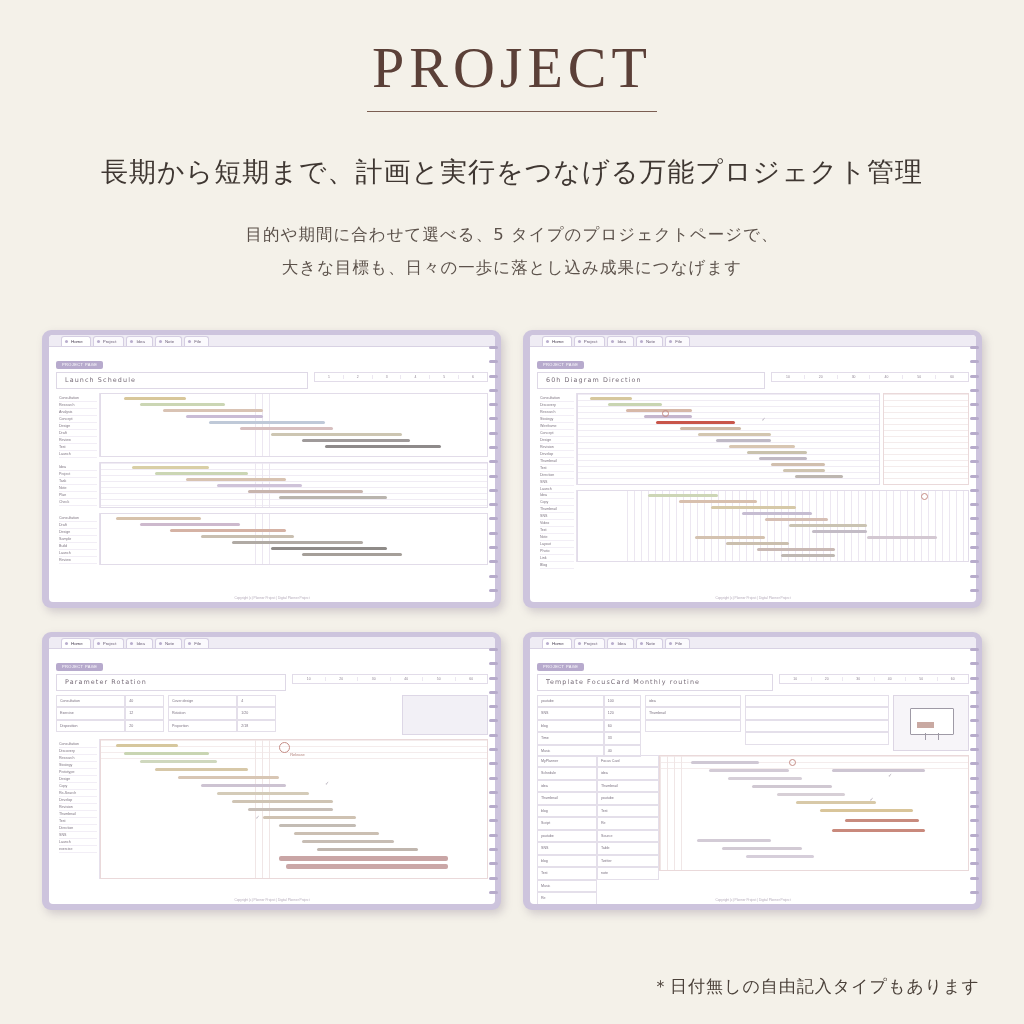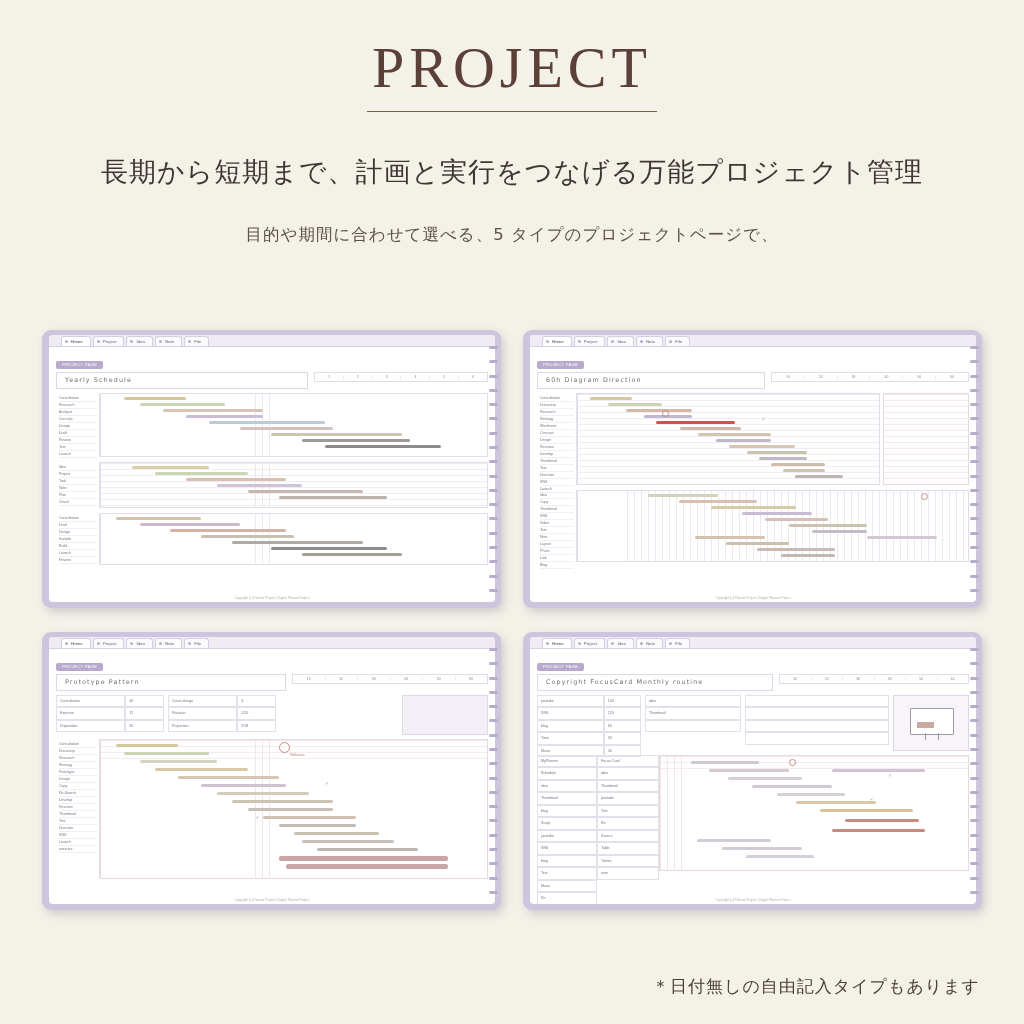--- a/index.html
+++ b/index.html
@@ -285,38 +285,39 @@
 </style>
 </head>
 <body>
 
 <h1 class="page-title">PROJECT</h1>
 <div class="title-rule"></div>
 
 <div class="lead">長期から短期まで、計画と実行をつなげる万能プロジェクト管理</div>
 <div class="sub">
   <div>目的や期間に合わせて選べる、5 タイプのプロジェクトページで、</div>
+  <div>大きな目標も、日々の一歩に落とし込み成果につなげます</div>
 </div>
 
 <div class="grid">
 
   <div class="tablet">
     <div class="screen">
       <div class="tabbar">
         <div class="tab active">Home</div>
         <div class="tab">Project</div>
         <div class="tab">Idea</div>
         <div class="tab">Note</div>
         <div class="tab">File</div>
       </div>
       <div class="body">
         <div class="badge">PROJECT PAGE</div>
         <div class="rowline">
           <div style="flex:0 0 252px">
-            <div class="titlebox hand">Yearly Schedule</div>
+            <div class="titlebox hand">Launch Schedule</div>
           </div>
           <div style="flex:1">
             <div class="months">
               <span>1</span>
               <span>2</span>
               <span>3</span>
               <span>4</span>
               <span>5</span>
               <span>6</span>
             </div>
@@ -543,21 +544,21 @@
         <div class="tab active">Home</div>
         <div class="tab">Project</div>
         <div class="tab">Idea</div>
         <div class="tab">Note</div>
         <div class="tab">File</div>
       </div>
       <div class="body">
         <div class="badge">PROJECT PAGE</div>
         <div class="rowline">
           <div style="flex:0 0 230px">
-            <div class="titlebox hand">Prototype Pattern</div>
+            <div class="titlebox hand">Parameter Rotation</div>
           </div>
           <div style="flex:1">
             <div class="months">
               <span>10</span>
               <span>20</span>
               <span>30</span>
               <span>40</span>
               <span>50</span>
               <span>60</span>
             </div>
@@ -673,21 +674,21 @@
         <div class="tab active">Home</div>
         <div class="tab">Project</div>
         <div class="tab">Idea</div>
         <div class="tab">Note</div>
         <div class="tab">File</div>
       </div>
       <div class="body">
         <div class="badge">PROJECT PAGE</div>
         <div class="rowline">
           <div style="flex:0 0 236px">
-            <div class="titlebox hand">Copyright FocusCard Monthly routine</div>
+            <div class="titlebox hand">Template FocusCard Monthly routine</div>
           </div>
           <div style="flex:1">
             <div class="months">
               <span>10</span>
               <span>20</span>
               <span>30</span>
               <span>40</span>
               <span>50</span>
               <span>60</span>
             </div>

